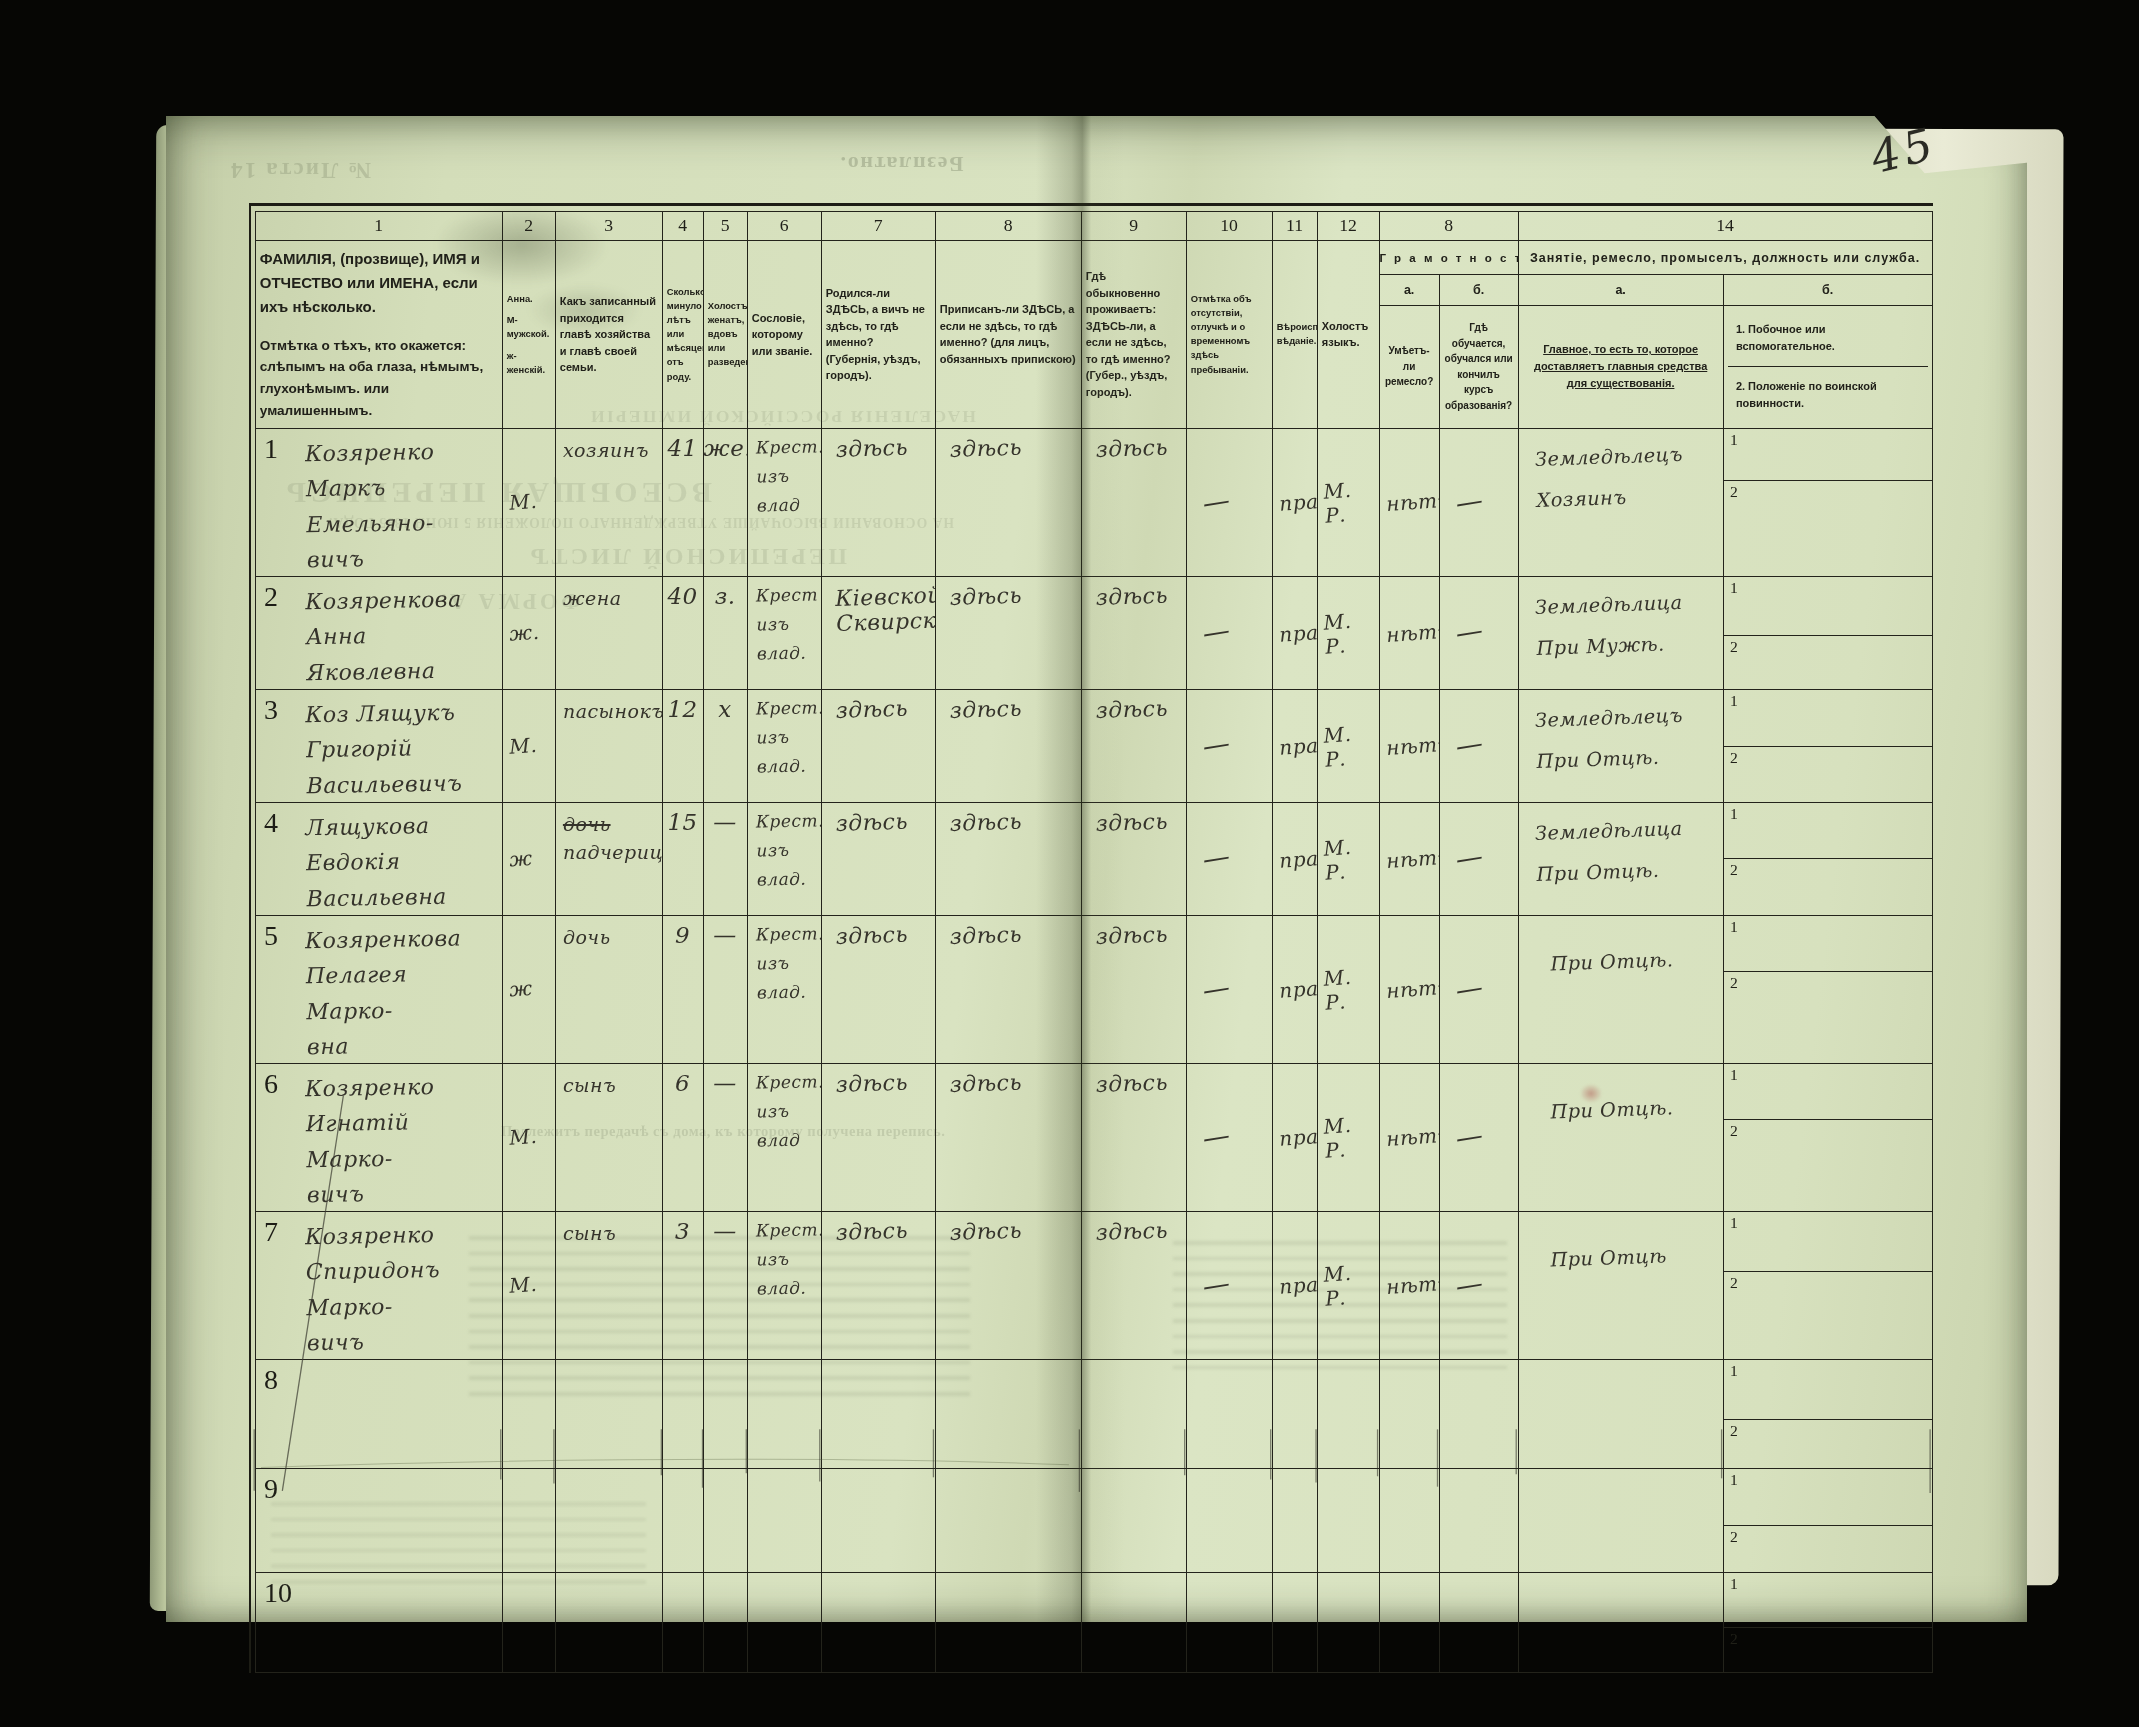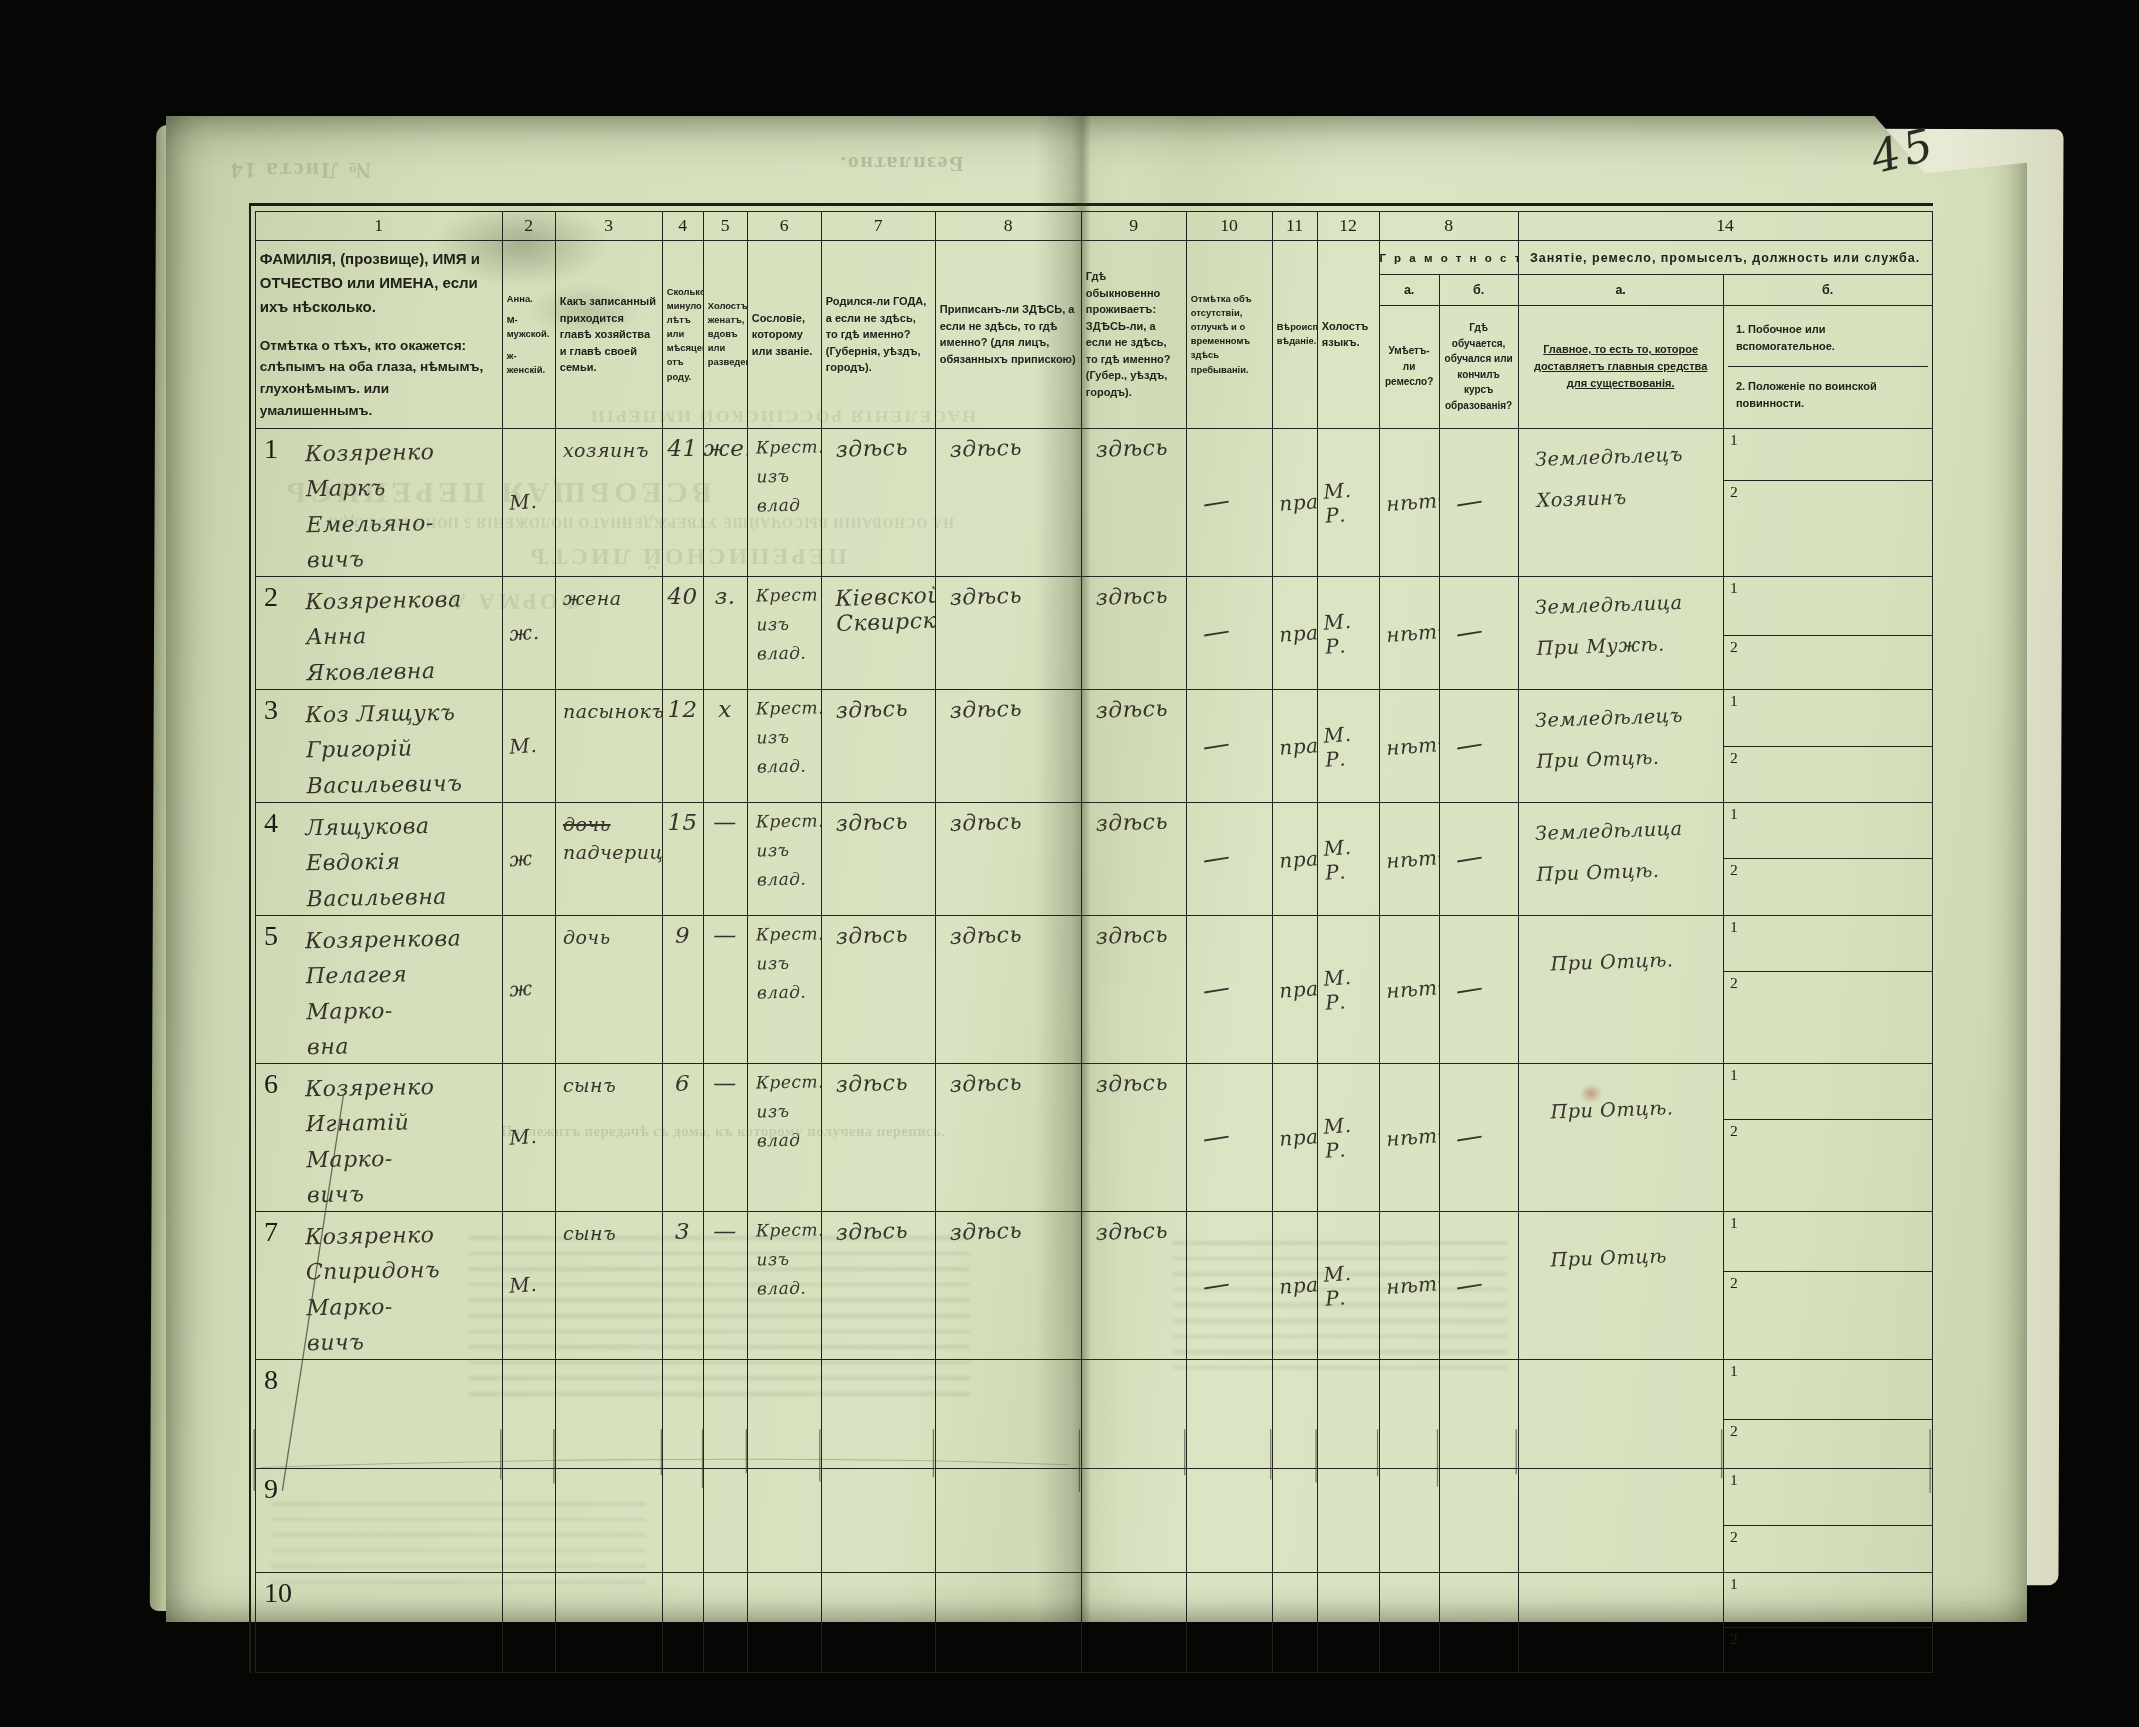--- a/index.html
+++ b/index.html
@@ -169,21 +169,21 @@
           </td>
           <td rowspan="3" class="hcell sm h-sex">
             <div>Анна.</div>
             <div>М-мужской.</div>
             <div>ж-женскій.</div>
           </td>
           <td rowspan="3" class="hcell">Какъ записанный приходится главѣ хозяйства и главѣ своей семьи.</td>
           <td rowspan="3" class="hcell sm">Сколько минуло лѣтъ или мѣсяцевъ отъ роду.</td>
           <td rowspan="3" class="hcell sm">Холостъ, женатъ, вдовъ или разведенъ.</td>
           <td rowspan="3" class="hcell">Сословіе, которому или званіе.</td>
-          <td rowspan="3" class="hcell">Родился-ли ГОДА, а если не здѣсь, то гдѣ именно? (Губернія, уѣздъ, городъ).</td>
+          <td rowspan="3" class="hcell">Родился-ли ЗДѢСЬ, а вичъ не здѣсь, то гдѣ именно? (Губернія, уѣздъ, городъ).</td>
           <td rowspan="3" class="hcell">Приписанъ-ли ЗДѢСЬ, а если не здѣсь, то гдѣ именно? (для лицъ, обязанныхъ припискою)</td>
           <td rowspan="3" class="hcell">Гдѣ обыкновенно проживаетъ: ЗДѢСЬ-ли, а если не здѣсь, то гдѣ именно? (Губер., уѣздъ, городъ).</td>
           <td rowspan="3" class="hcell sm">Отмѣтка объ отсутствіи, отлучкѣ и о временномъ здѣсь пребываніи.</td>
           <td rowspan="3" class="hcell sm">Вѣроиспо-вѣданіе.</td>
           <td rowspan="3" class="hcell">Холостъ языкъ.</td>
           <td colspan="2" class="hband lit">Грамотность.</td>
           <td colspan="2" class="hband occb">Занятіе, ремесло, промыселъ, должность или служба.</td>
         </tr>
         <tr>
           <td class="hletter">а.</td>

